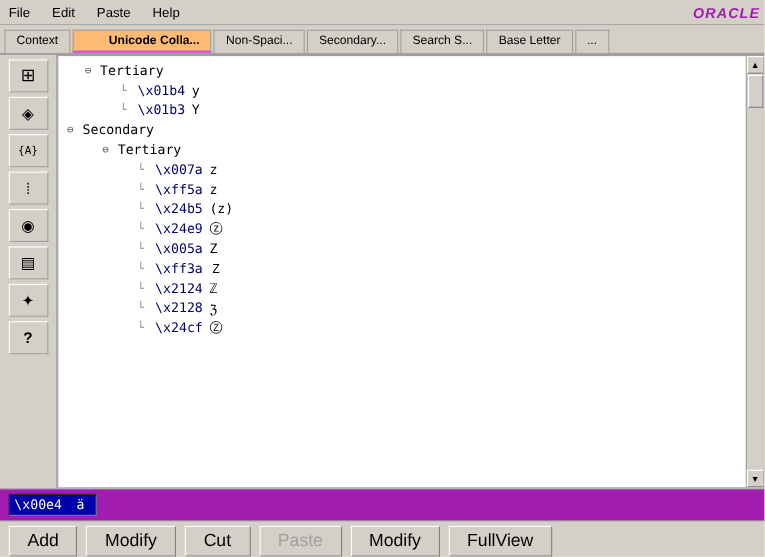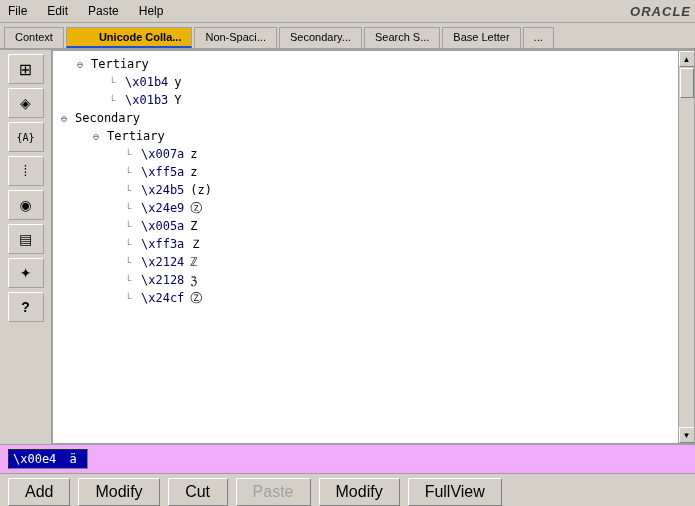--- a/index.html
+++ b/index.html
@@ -24,21 +24,21 @@
     .menubar-left { display: flex; gap: 12px; align-items: flex-end; }
     .menubar-item {
       font-size: 12px;
       cursor: pointer;
       padding: 2px 4px;
       color: #000;
     }
     .oracle-logo {
       font-size: 13px;
       font-weight: bold;
-      color: #404040;
+      color: #a21caf;
       letter-spacing: 1px;
       font-style: italic;
     }
 
     
     .tabs-container {
       display: flex;
       background: #d4d0c8;
       padding: 4px 4px 0 4px;
       border-bottom: 2px solid #a0a0a0;
@@ -48,22 +48,22 @@
       padding: 3px 10px;
       font-size: 11px;
       cursor: pointer;
       border: 1px solid #a0a0a0;
       border-bottom: none;
       background: #d4d0c8;
       color: #000;
       white-space: nowrap;
     }
     .tab.active {
-      background: #eab308;
-      border-bottom: 2px solid #1d4ed8;
+      background: #fdba74;
+      border-bottom: 2px solid #d946ef;
       font-weight: bold;
       padding-left: 32px;
     }
 
     
     .main-layout {
       display: flex;
       height: calc(506px - 24px - 34px - 30px - 24px);
     }
 
@@ -179,21 +179,21 @@
       margin: 1px;
       cursor: pointer;
     }
     .scrollbar-space { flex: 1; }
 
     
     .input-row {
       display: flex;
       align-items: center;
       padding: 4px 8px;
-      background: #f0abfc;
+      background: #a21caf;
       border-top: 1px solid #a0a0a0;
       border-bottom: 1px solid #a0a0a0;
       gap: 4px;
     }
     .input-field {
       background: #0000aa;
       color: #fff;
       padding: 2px 4px;
       font-family: monospace;
       font-size: 12px;

